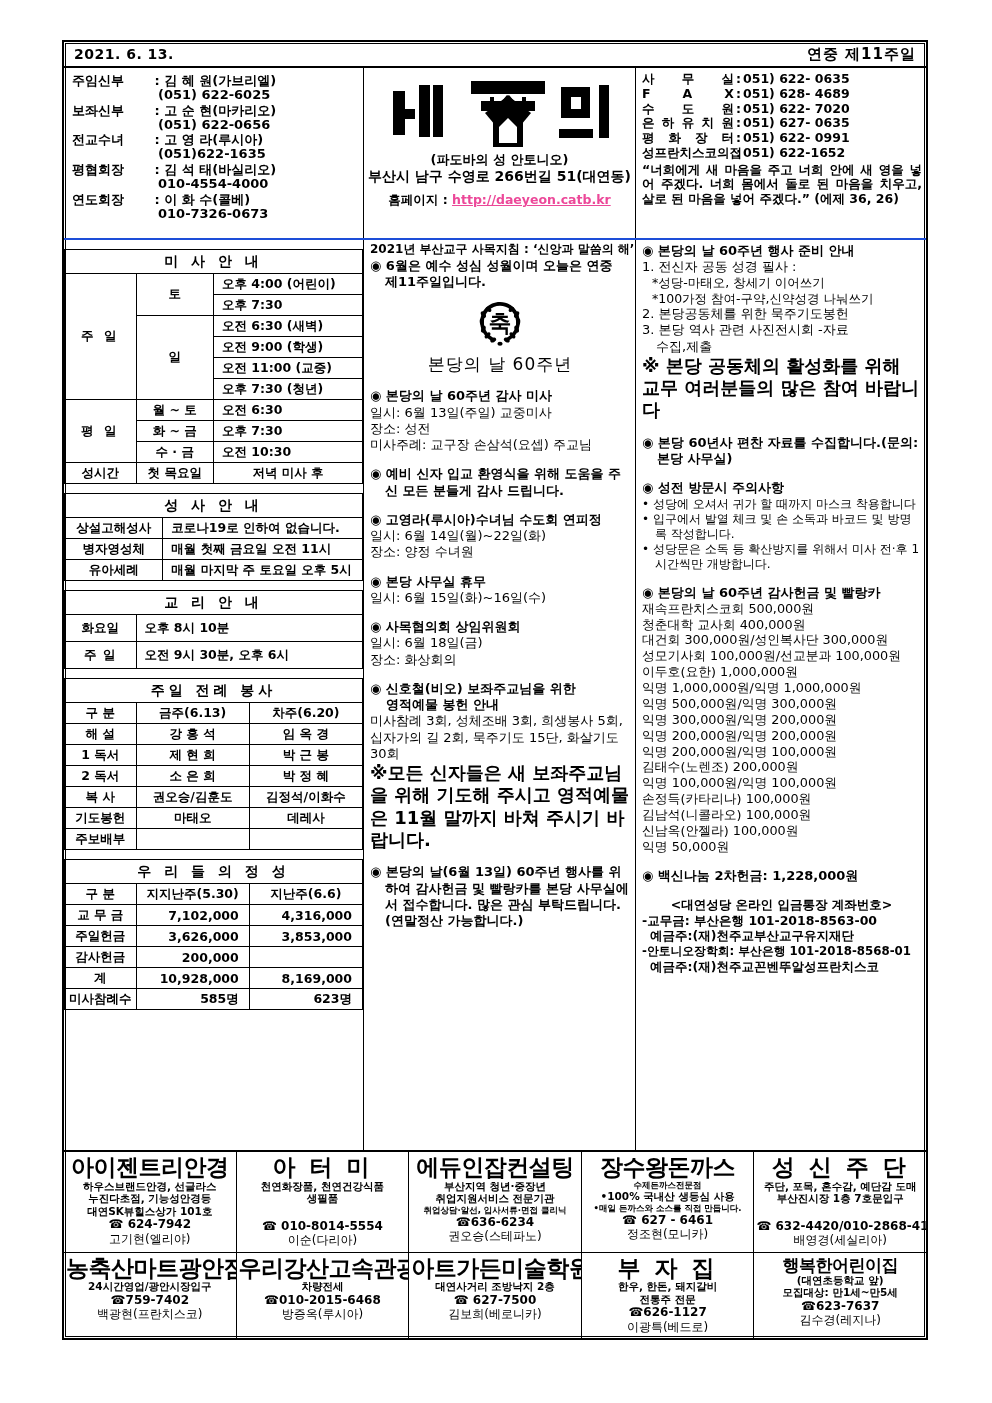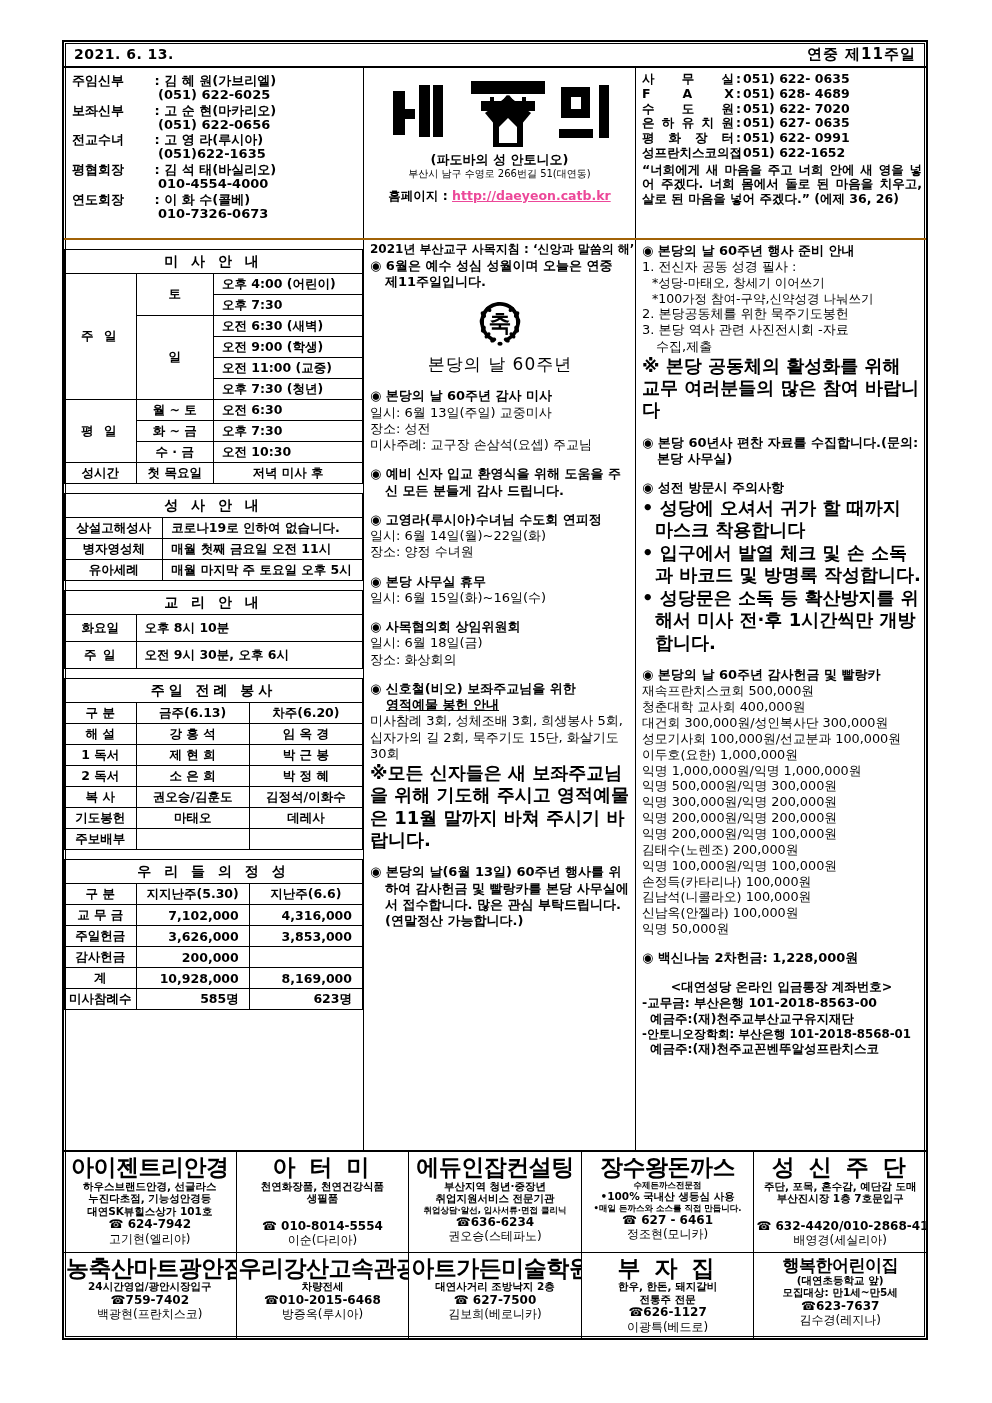--- a/index.html
+++ b/index.html
@@ -64,21 +64,21 @@
     font-size: 15px;
     font-weight: bold;
     letter-spacing: 1px;
   }
 
   
   .masthead {
     flex: 0 0 auto;
     height: 172px;
     display: flex;
-    border-bottom: 2px solid #a16207;
+    border-bottom: 2px solid #1d4ed8;
     box-sizing: border-box;
   }
   .mh-left {
     width: 300px;
     box-sizing: border-box;
     padding: 6px 4px 2px 8px;
     border-right: 1px solid #000;
   }
   .mh-center {
     width: 272px;
@@ -144,22 +144,22 @@
     justify-content: center;
   }
   .logo-svg { display: block; }
   .parish-sub {
     font-size: 13px;
     font-weight: bold;
     line-height: 1.2;
     margin-top: 0px;
   }
   .parish-addr {
-    font-size: 10px;
-    font-weight: normal;
+    font-size: 14px;
+    font-weight: bold;
     line-height: 1.2;
   }
   .homepage {
     font-size: 12.5px;
     font-weight: bold;
     margin-top: 8px;
   }
   .homepage .url {
     color: #ec4899;
     text-decoration: underline;
@@ -243,21 +243,20 @@
   .subind {
     font-size: 13px;
     font-weight: normal;
     line-height: 1.25;
     padding-left: 14px;
   }
   .subb {
     font-size: 13px;
     font-weight: bold;
     line-height: 1.25;
-    text-decoration: underline;
   }
   .gap { height: 11px; }
   .celebration {
     text-align: center;
     margin: 9px 0 12px 0;
   }
   .seal {
     width: 52px;
     height: 52px;
     margin: 0 auto 2px auto;
@@ -280,22 +279,22 @@
     font-weight: normal;
     line-height: 1.24;
     padding-left: 10px;
   }
   .notice {
     font-size: 18px;
     font-weight: bold;
     line-height: 1.24;
   }
   .dotline {
-    font-size: 18px;
-    font-weight: bold;
+    font-size: 12px;
+    font-weight: normal;
     line-height: 1.25;
     text-indent: -13px;
     padding-left: 13px;
   }
   .donline {
     font-size: 12.8px;
     font-weight: normal;
     line-height: 1.24;
     white-space: nowrap;
   }

